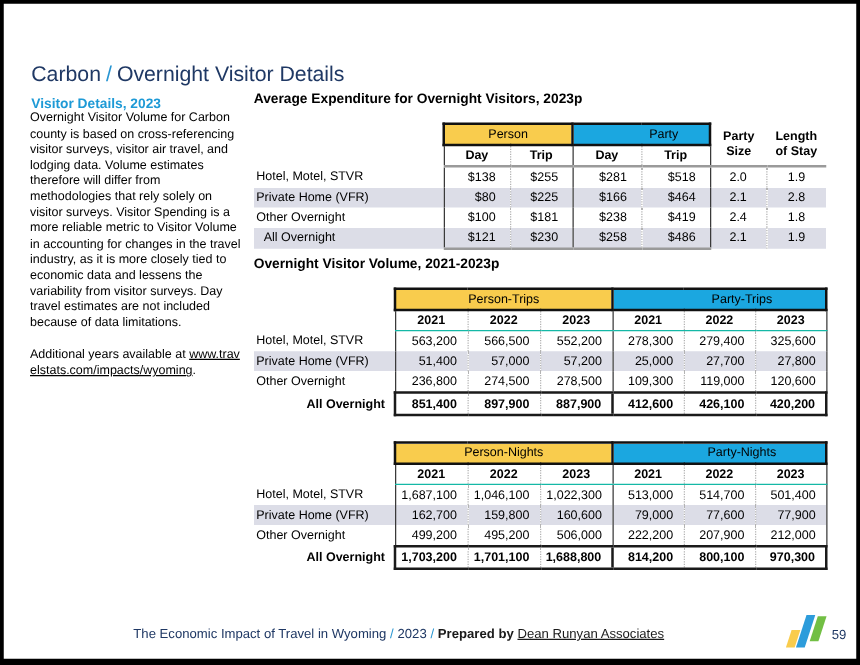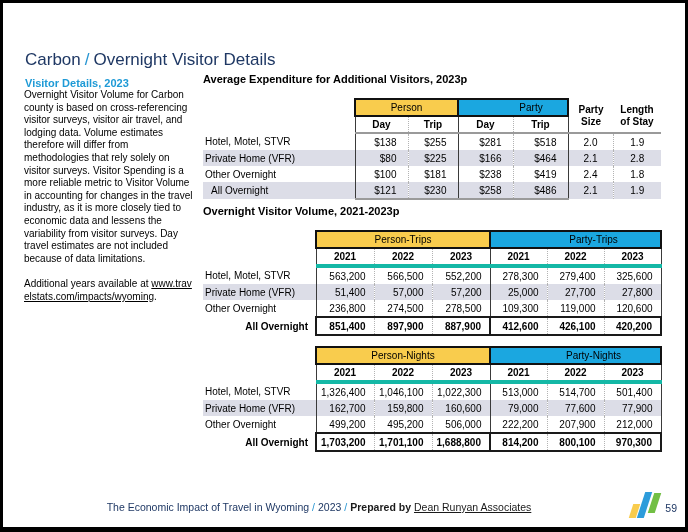--- a/index.html
+++ b/index.html
@@ -40,28 +40,28 @@
   td.ctr { text-align:center; }
   td.lbl { text-align:left; padding-left:2px; }
 
   
   .t1 td.hdr2 { font-weight:bold; text-align:center; white-space:normal; line-height:12px; vertical-align:middle; }
   .t1 tr.subhdr td.hb, .t1 td.hdr2 { border-bottom:2px solid #9a9a9a; }
   .t1 tr.lastrow td.bb { border-bottom:2px solid #9a9a9a; }
   .t1 td.indent { padding-left:8px; }
 
   
-  .tv tr.years td.yb { border-bottom:4px solid #14b8a6; }
+  .tv tr.years td.yb { border-bottom:1px solid #14b8a6; }
   .tv tr.total td { font-weight:bold; }
   .tv tr.total td.box { border-top:2px solid #1a1a1a; border-bottom:2px solid #1a1a1a; }
   .tv tr.total td.gl { border-left:2px solid #1a1a1a; }
   .tv tr.total td.gr { border-right:2px solid #1a1a1a; }
   .tv td.tlbl { text-align:right; padding-right:7px; font-weight:bold; }
   .tv td.num { padding-right:8px; }
-  .nights { margin-top:10px; }
+  .nights { margin-top:20px; }
 
   
   .footer-text { position:absolute; left:0; right:50px; bottom:14px; text-align:center; font-size:10.5px; color:#1f3864; }
   .footer-text .fsep { color:#2795d2; margin:0 3px; }
   .footer-text .black { color:#1a1a1a;font-weight:bold; }
   .footer-text a { color:#1a1a1a; text-decoration:underline; cursor:pointer; margin-left:3px; }
   .logo { position:absolute; right:27px; bottom:9px; display:flex; align-items:flex-end; gap:3px; }
   .logo .bar { width:7px; transform:skewX(-18deg); }
   .bar-yellow { height:14px; background:#f9cc4d; }
   .bar-blue { height:26px; background:#2d9cdb; }
@@ -80,21 +80,21 @@
 
   <div class="sidebar">
     <p class="para1">Overnight Visitor Volume for Carbon county is based on cross-referencing visitor surveys, visitor air travel, and lodging data. Volume estimates therefore will differ from methodologies that rely solely on visitor surveys. Visitor Spending is a more reliable metric to Visitor Volume in accounting for changes in the travel industry, as it is more closely tied to economic data and lessens the variability from visitor surveys. Day travel estimates are not included because of data limitations.</p>
     <p class="para2">
       <span>Additional years available at</span>
       <a>www.travelstats.com/impacts/wyoming</a><span>.</span>
     </p>
   </div>
 
   <div class="exp-section">
-    <h2 class="section-title">Average Expenditure for Additional Visitors, 2023p</h2>
+    <h2 class="section-title">Average Expenditure for Overnight Visitors, 2023p</h2>
     <table class="t1">
       <colgroup>
           <col style="width:152px">
           <col style="width:53px">
           <col style="width:50px">
           <col style="width:55px">
           <col style="width:55px">
           <col style="width:45px">
           <col style="width:48px">
         </colgroup>
@@ -240,21 +240,21 @@
         <td></td>
         <td class="gl yb">2021</td>
         <td class="dl yb">2022</td>
         <td class="dl yb">2023</td>
         <td class="gl yb">2021</td>
         <td class="dl yb">2022</td>
         <td class="dl gr yb">2023</td>
       </tr>
       <tr>
         <td class="lbl">Hotel, Motel, STVR</td>
-        <td class="gl num">1,326,400</td>
+        <td class="gl num">1,687,100</td>
         <td class="dl num">1,046,100</td>
         <td class="dl num">1,022,300</td>
         <td class="gl num">513,000</td>
         <td class="dl num">514,700</td>
         <td class="dl gr num">501,400</td>
       </tr>
       <tr class="shade">
         <td class="lbl">Private Home (VFR)</td>
         <td class="gl num">162,700</td>
         <td class="dl num">159,800</td>

